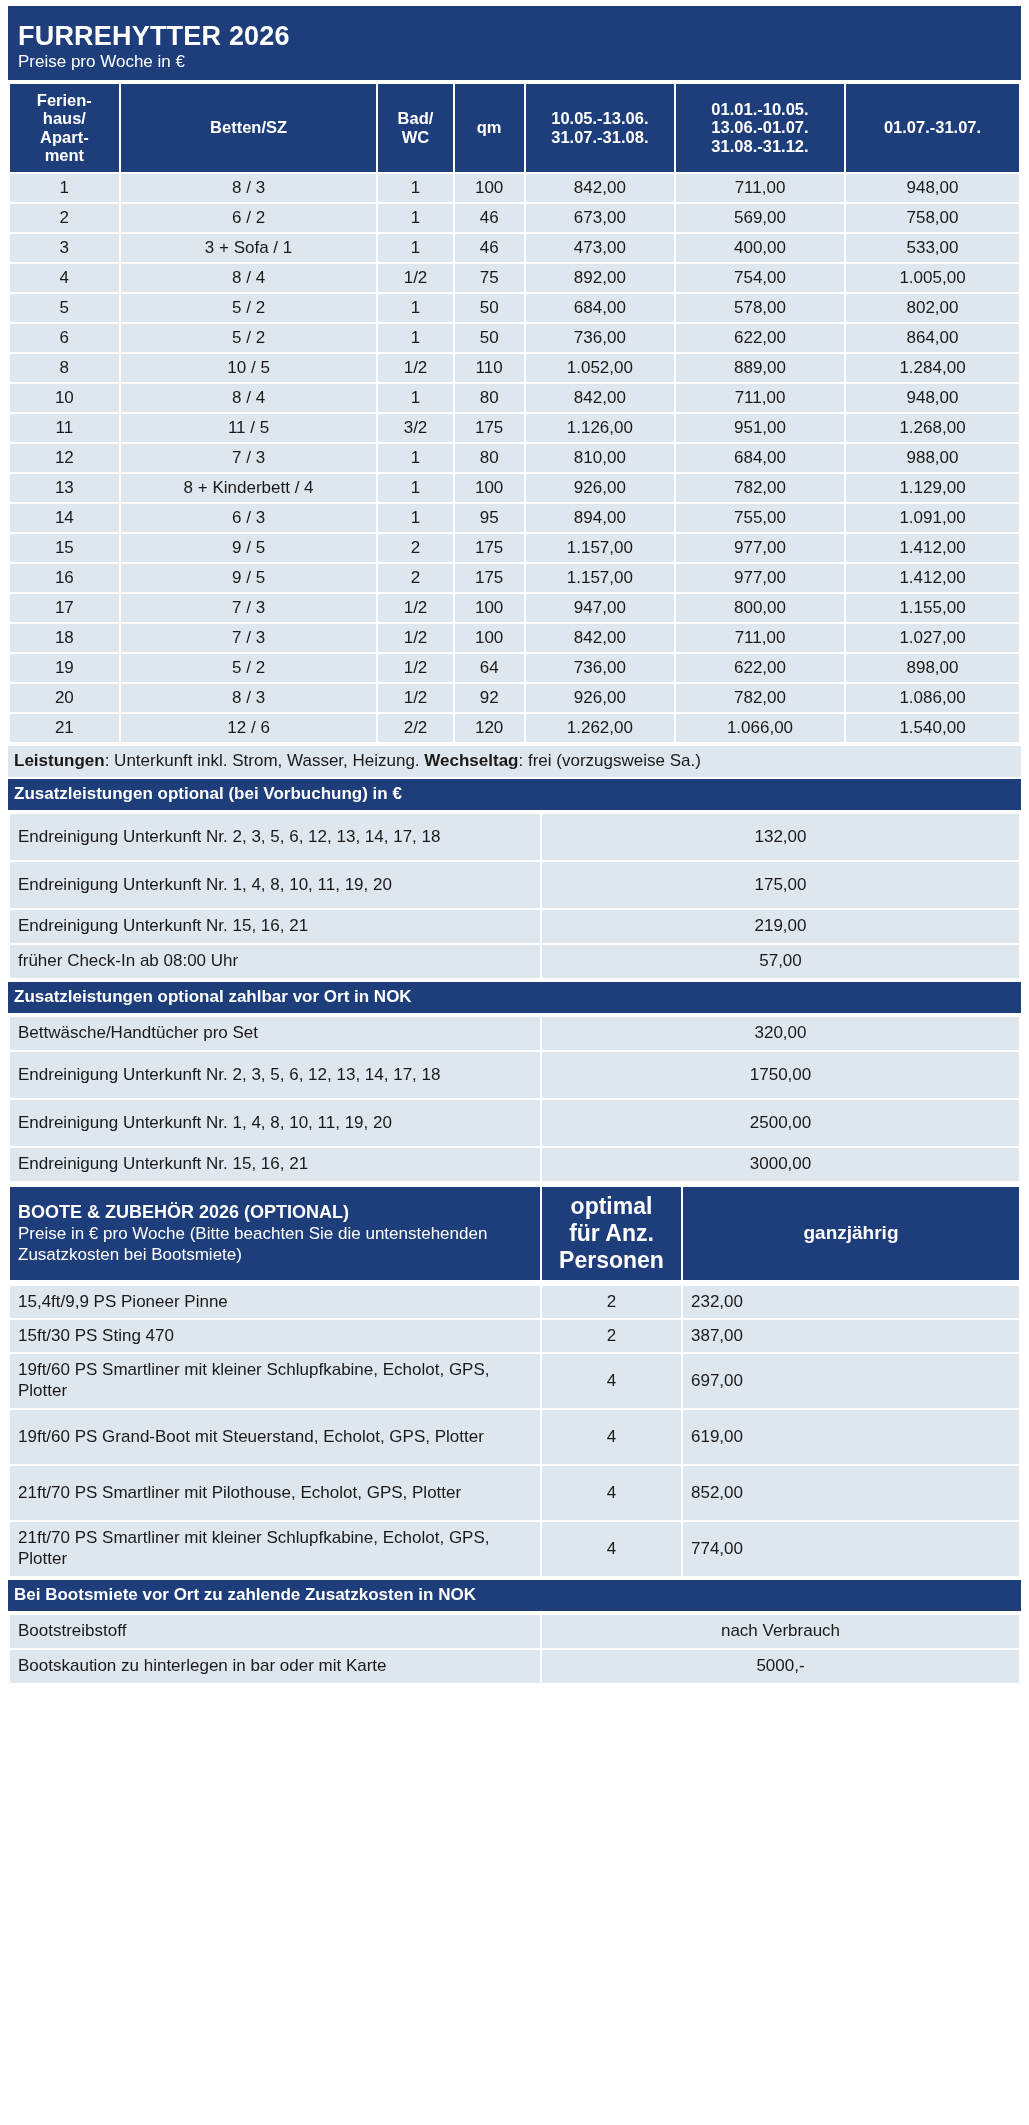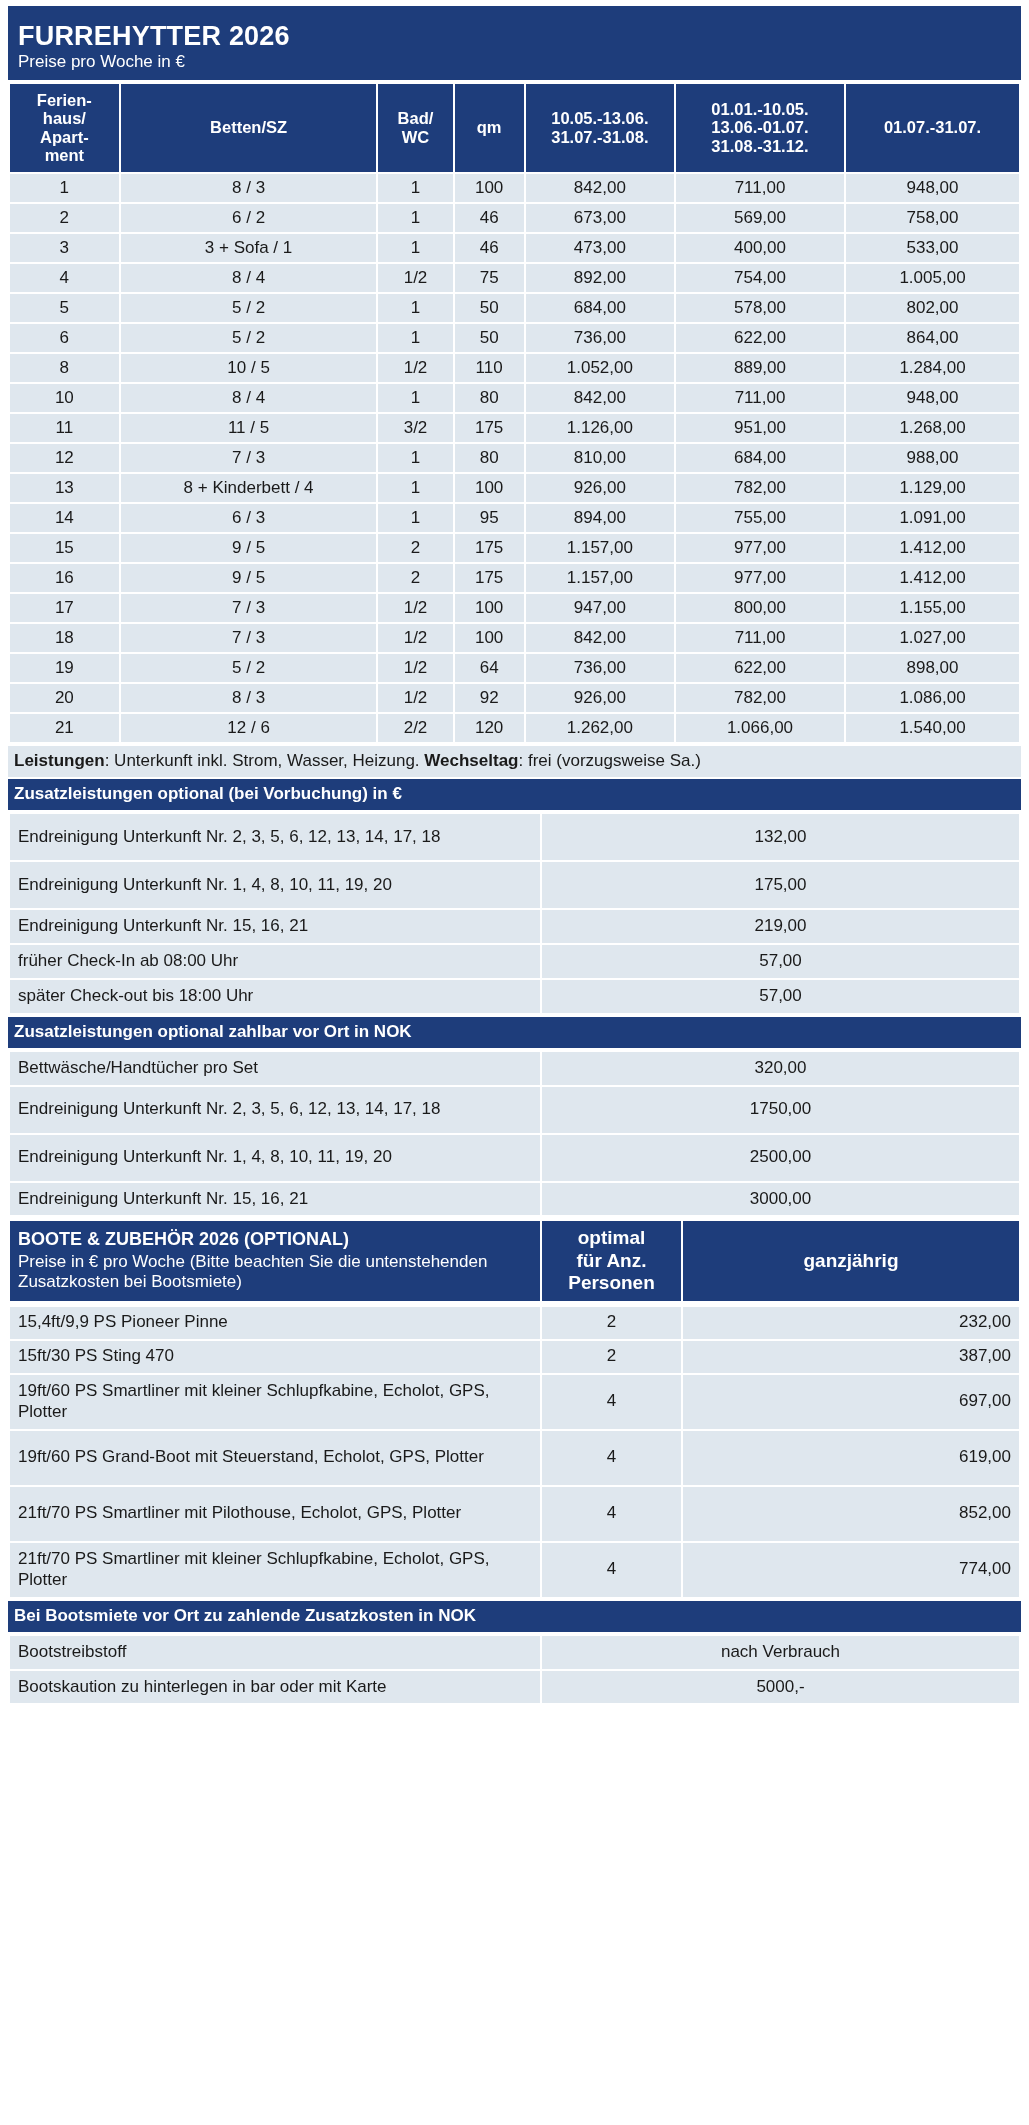--- a/index.html
+++ b/index.html
@@ -104,38 +104,38 @@
 
   
   .boats-hdr-tbl { margin-top: 2px; }
   .boats-hdr-tbl td {
     background: #1e3d7b;
     color: #fff;
     vertical-align: middle;
     padding: 6px 8px;
   }
   .boats-hdr-tbl td.bh-left { width: 530px; text-align: left; }
-  .boats-hdr-tbl td.bh-mid  { width: 139px; text-align: center; font-size: 19px; font-weight: bold; line-height: 1.18; }
+  .boats-hdr-tbl td.bh-mid  { width: 139px; text-align: center; font-size: 23px; font-weight: bold; line-height: 1.18; }
   .boats-hdr-tbl td.bh-right{ text-align: center; font-size: 19px; font-weight: bold; }
   .bh-title { font-size: 18px; font-weight: bold; line-height: 1.2; }
   .bh-desc  { font-size: 17px; font-weight: normal; line-height: 1.2; margin-top: 1px; }
 
   
   .boats-tbl { margin-top: 2px; }
   .boats-tbl td {
     background: #dfe7ee;
     color: #1a1a1a;
     font-size: 17px;
     vertical-align: middle;
     padding: 1px 8px;
     line-height: 1.22;
   }
   .boats-tbl td.b-label { width: 530px; text-align: left; }
   .boats-tbl td.b-pers  { width: 139px; text-align: center; }
-  .boats-tbl td.b-price { text-align: right; }
+  .boats-tbl td.b-price { text-align: left; }
   .boats-tbl tr.tall td  { height: 54px; }
   .boats-tbl tr.short td { height: 32px; }
 </style>
 </head>
 <body>
 
 <div class="sheet">
 
   <div class="title-block">
     <div class="title-main">FURREHYTTER 2026</div>
@@ -364,24 +364,20 @@
         <tr class="tall">
           <td class="label">Endreinigung Unterkunft Nr. 1, 4, 8, 10, 11, 19, 20</td>
           <td class="value">175,00</td>
         </tr>
         <tr class="short">
           <td class="label">Endreinigung Unterkunft Nr. 15, 16, 21</td>
           <td class="value">219,00</td>
         </tr>
         <tr class="short">
           <td class="label">früher Check-In ab 08:00 Uhr</td>
-          <td class="value">57,00</td>
-        </tr>
-        <tr class="short">
-          <td class="label">später Check-out bis 18:00 Uhr</td>
           <td class="value">57,00</td>
         </tr>
       </tbody>
   </table>
 
   <div class="sec-bar">Zusatzleistungen optional zahlbar vor Ort in NOK</div>
   <table class="extras-tbl">
     <tbody id="extras-nok-body">
         <tr class="short">
           <td class="label">Bettwäsche/Handtücher pro Set</td>

